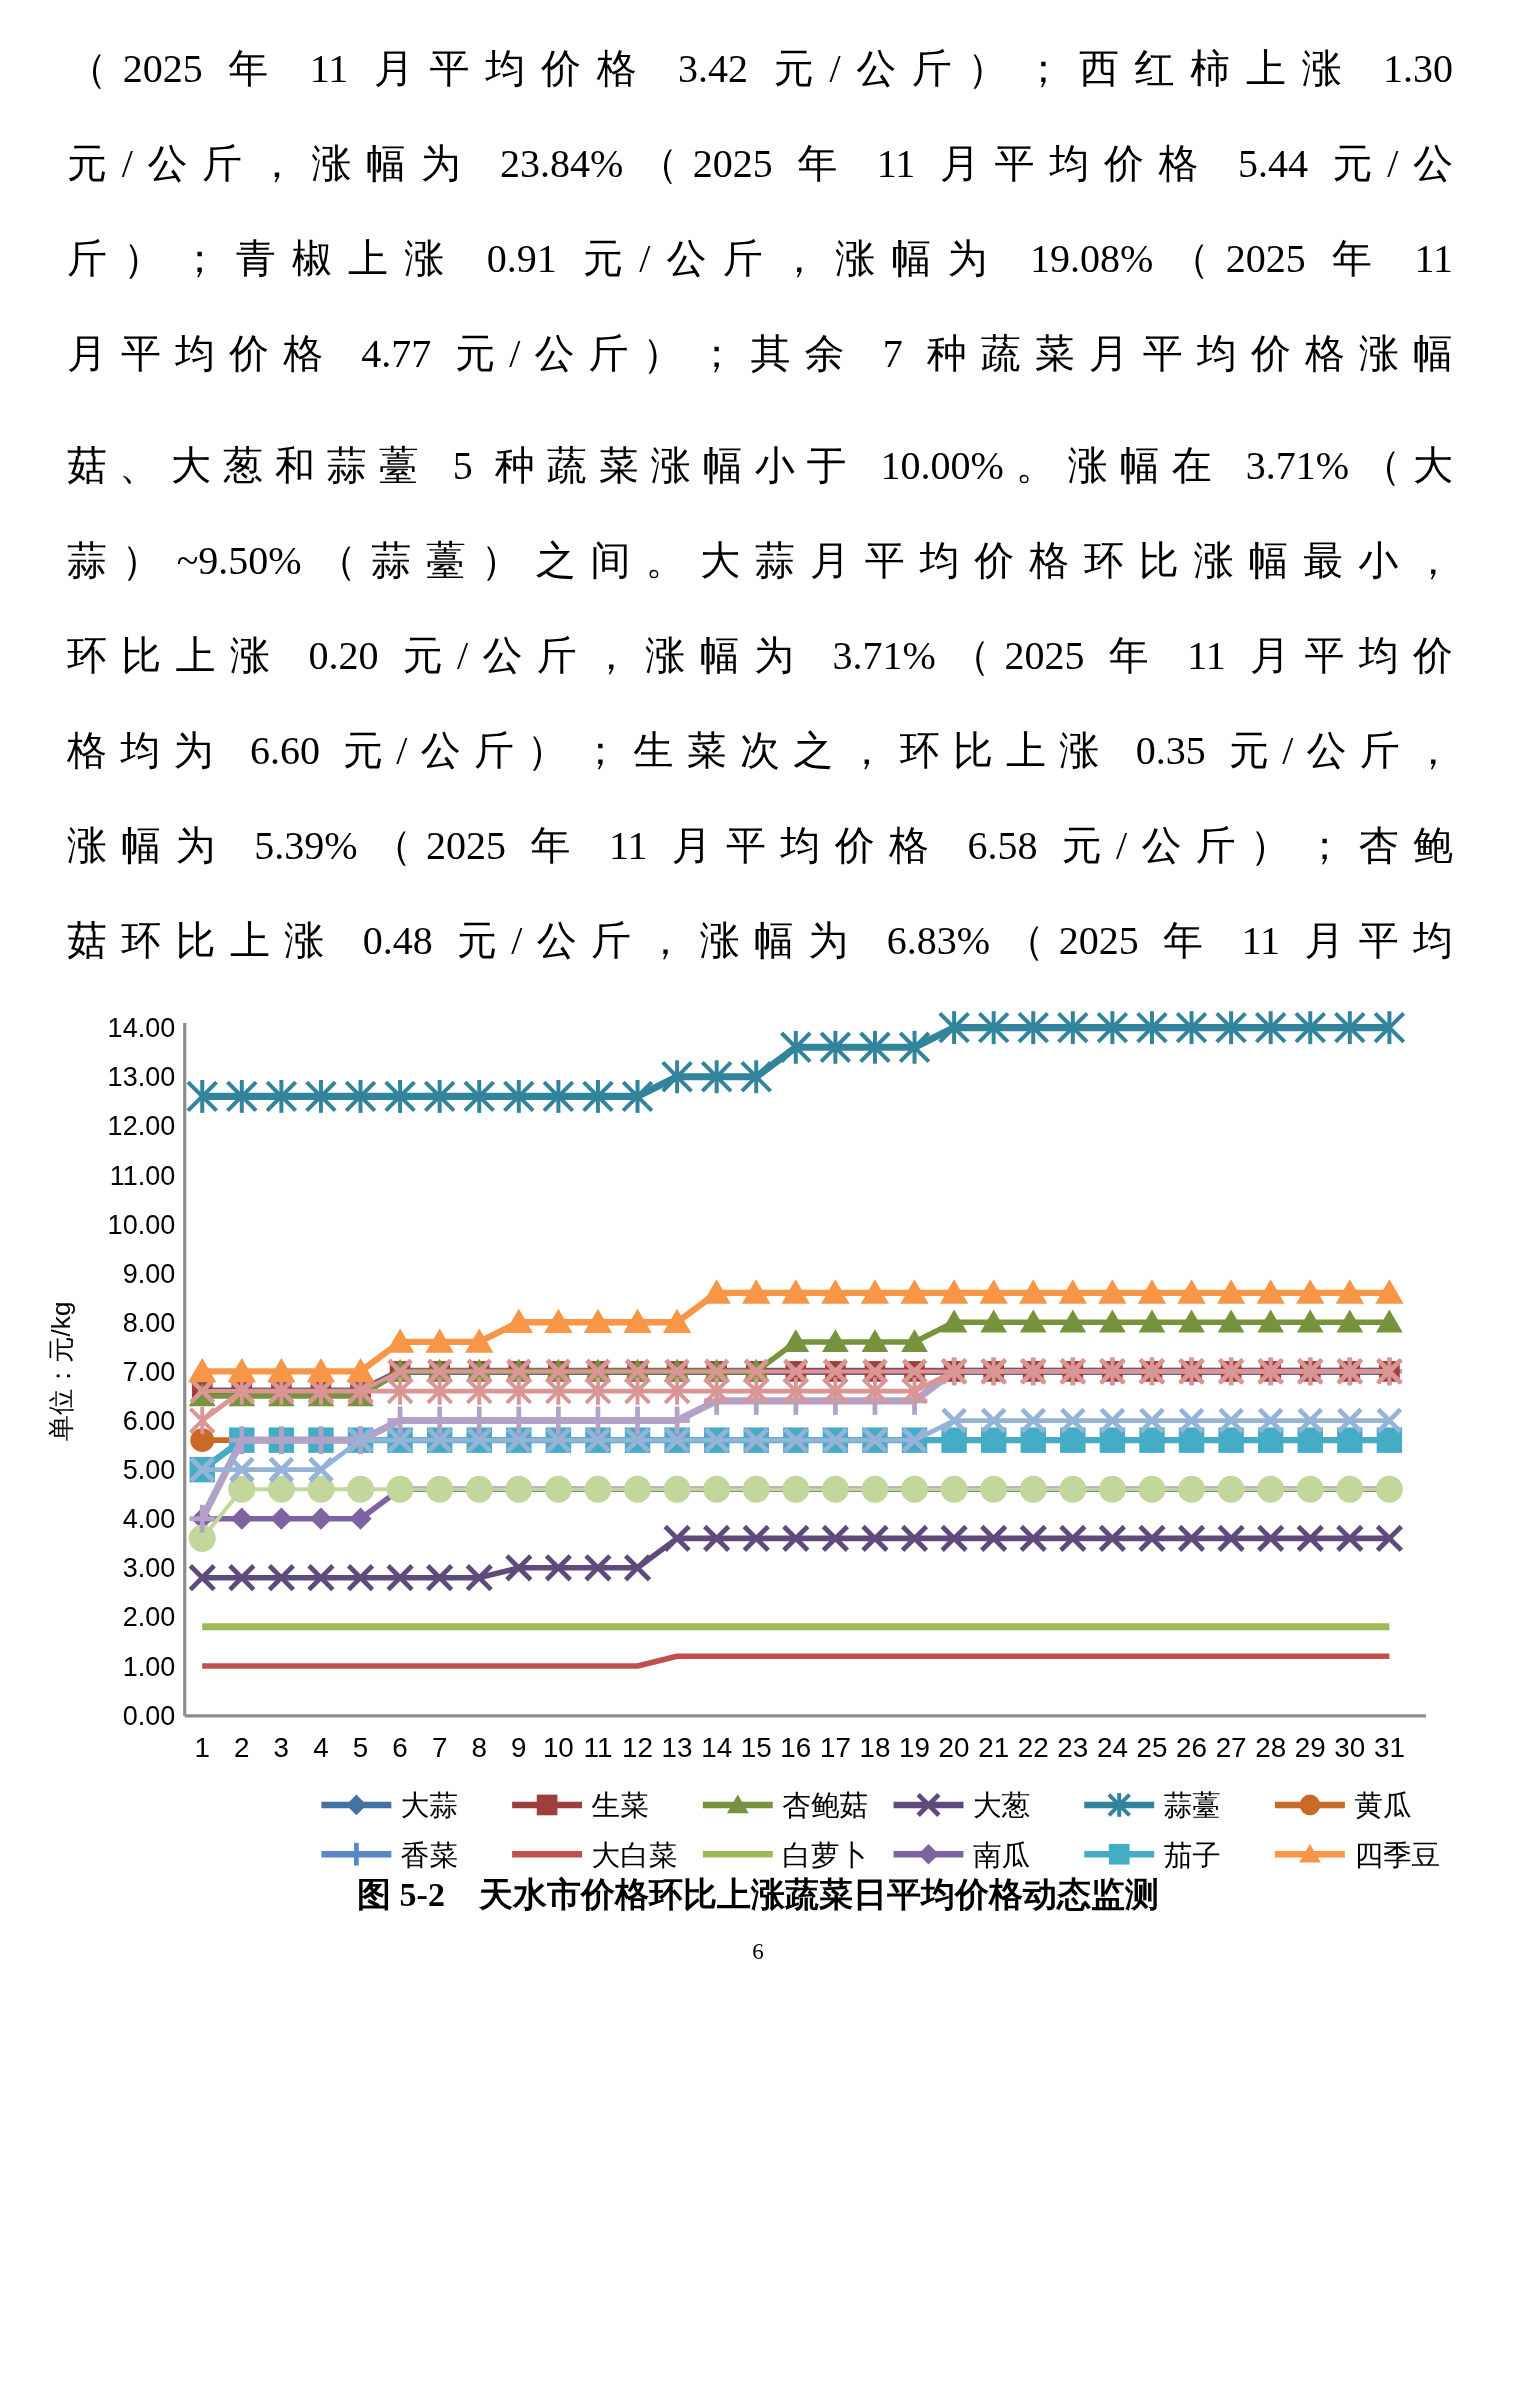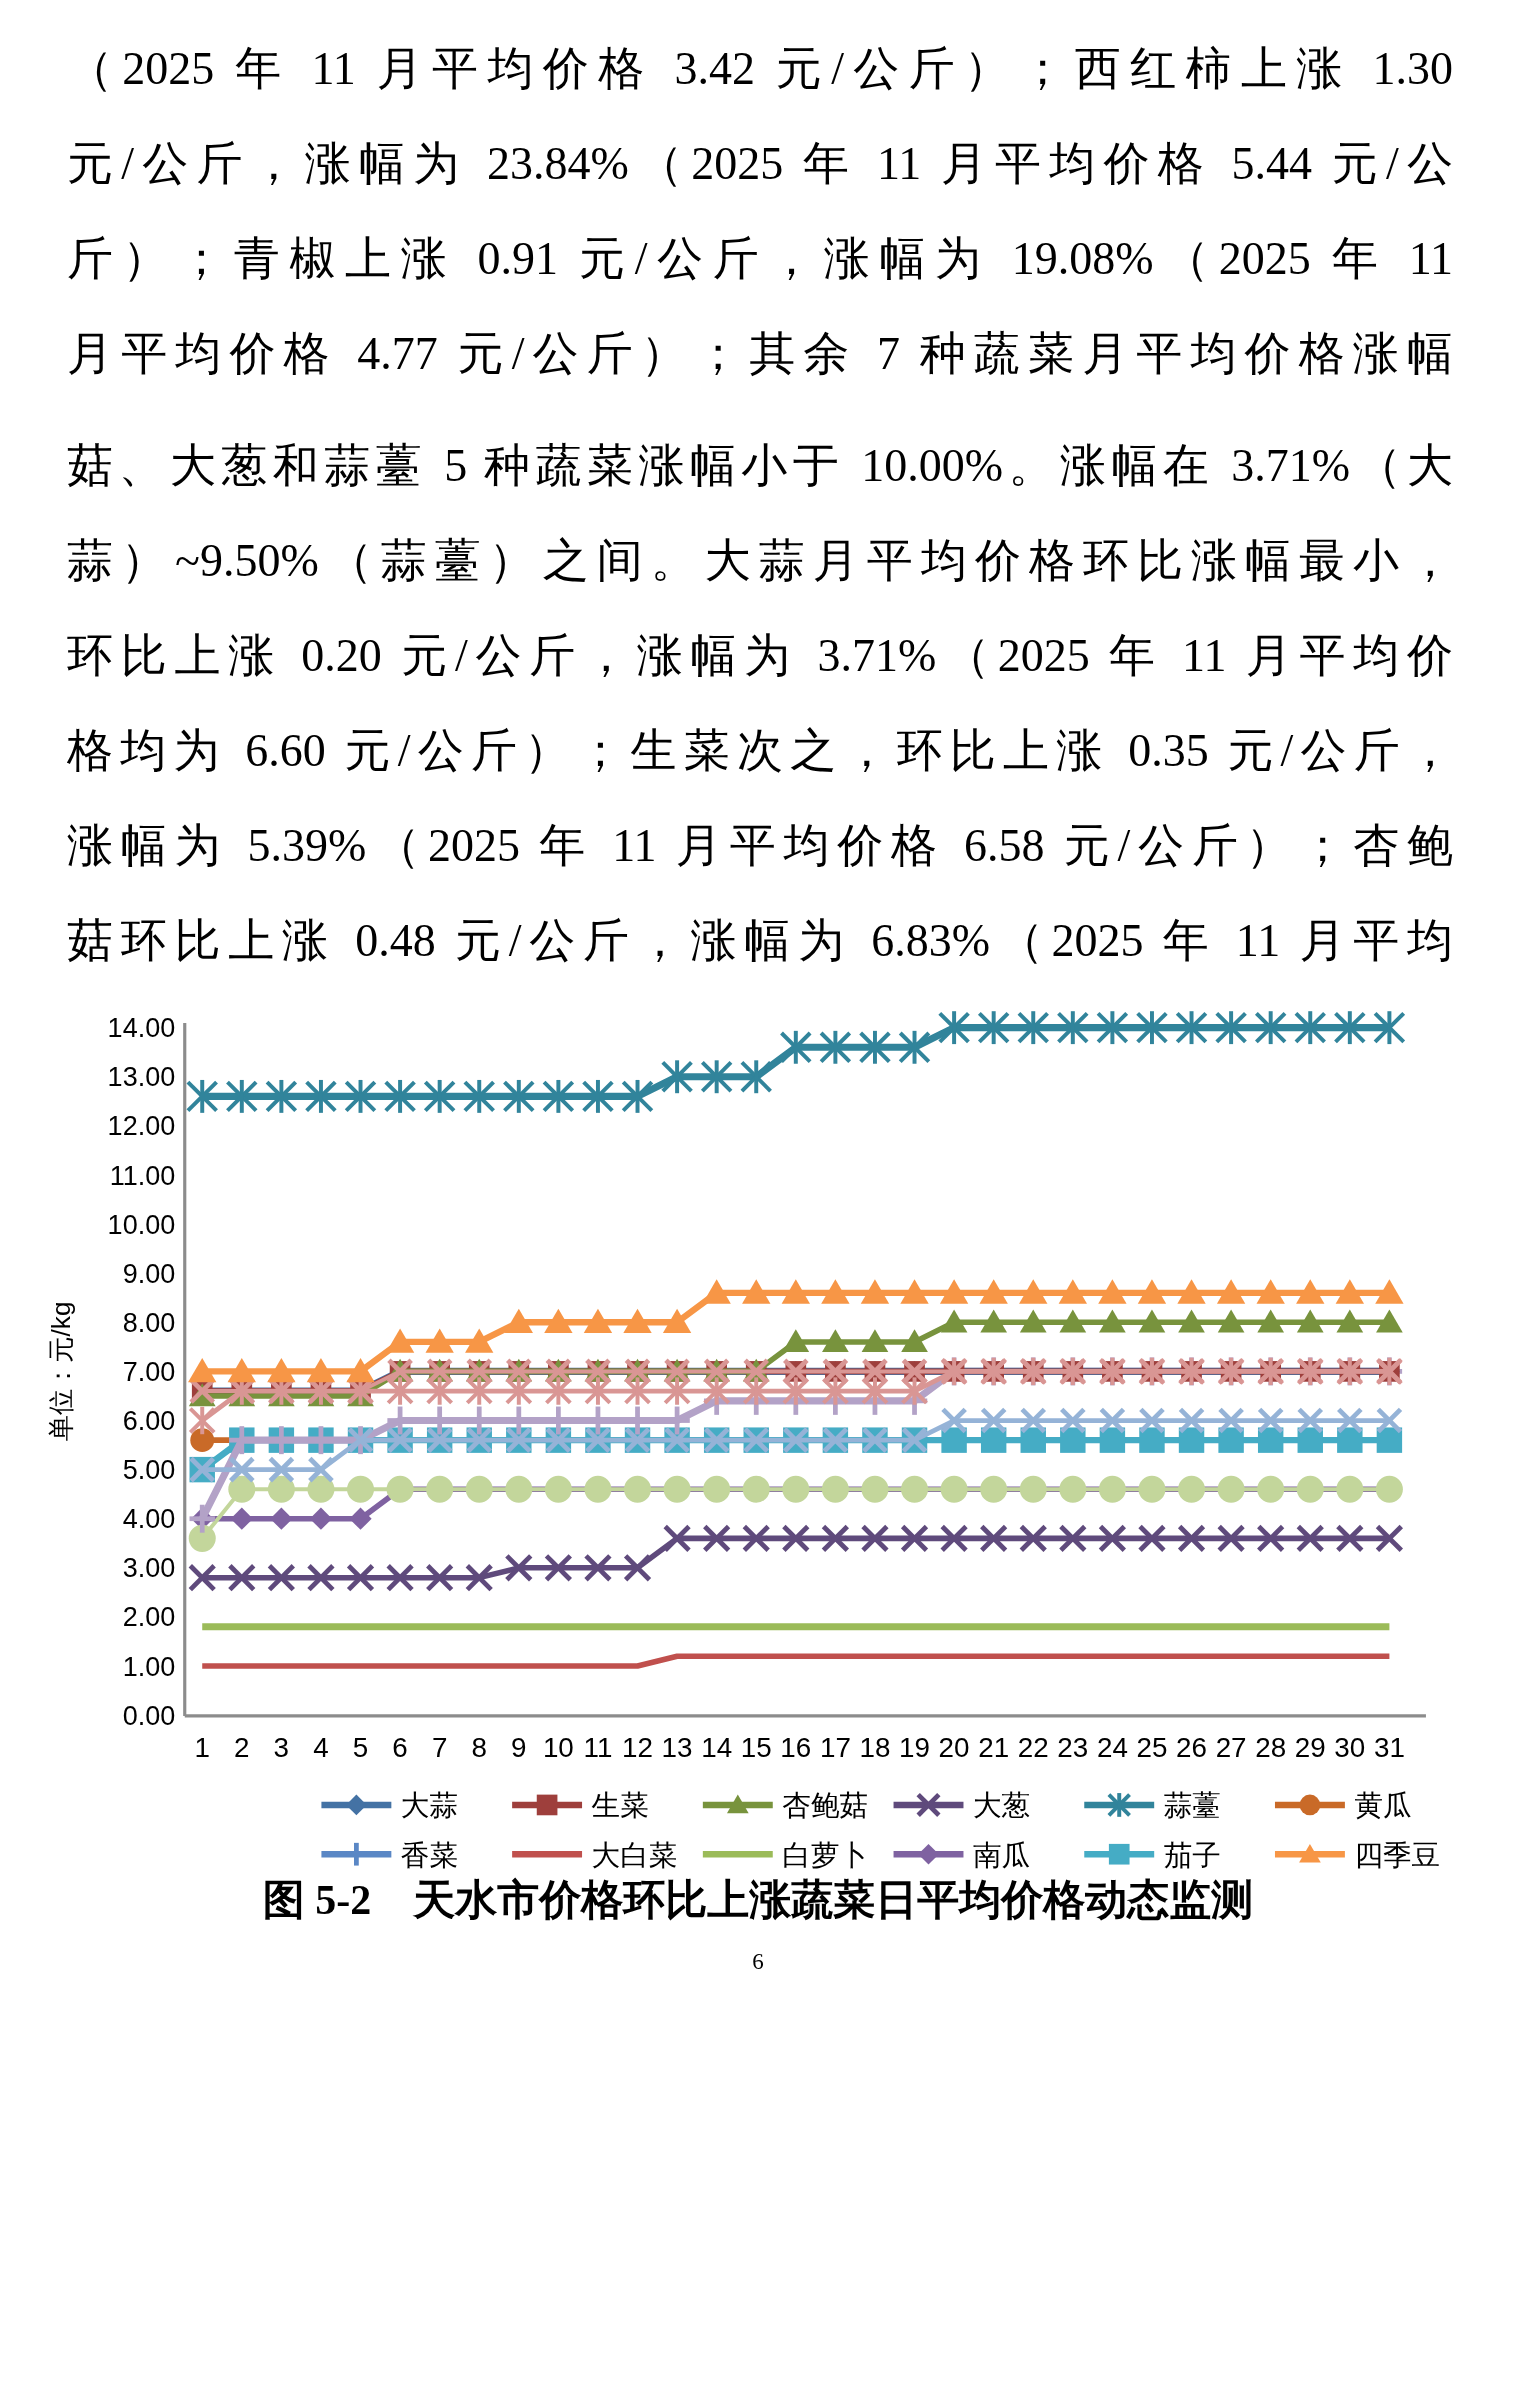--- a/index.html
+++ b/index.html
@@ -1,25 +1,25 @@
 <!DOCTYPE html>
 <html style="font-size:12.7px"><head>
 <meta charset="utf-8">
 <style>
   html,body{margin:0;padding:0;background:#ffffff;}
   body{width:1516px;height:2401px;overflow:hidden;color:#000;
        font-family:"Liberation Serif","DejaVu Serif",serif;}
   .text-block{padding:20.7px 63px 0 67px;}
-  .line{font-size:46px;line-height:95px;white-space:nowrap;
+  .line{font-size:40px;line-height:95px;white-space:nowrap;
         text-align:justify;text-align-last:justify;}
   .line.last{text-align-last:left;}
   .para2{margin-top:17.5px;}
   .indent{text-indent:71px;}
   .chart-wrap{margin-top:8px;padding-left:29px;}
-  .caption{text-align:center;font-weight:bold;font-size:42px;margin-top:-22px;
+  .caption{text-align:center;font-weight:bold;font-size:34px;margin-top:-22px;
            font-family:"Liberation Serif","DejaVu Serif",serif;}
   .pageno{text-align:center;font-size:23px;margin-top:20.7px;}
   svg text{font-family:"Liberation Sans","DejaVu Sans",sans-serif;}
 </style>
 </head>
 <body>
 
 <div class="text-block">
   <div>
     <div class="line">（2025 年 11 月平均价格 3.42 元/公斤）；西红柿上涨 1.30</div>

